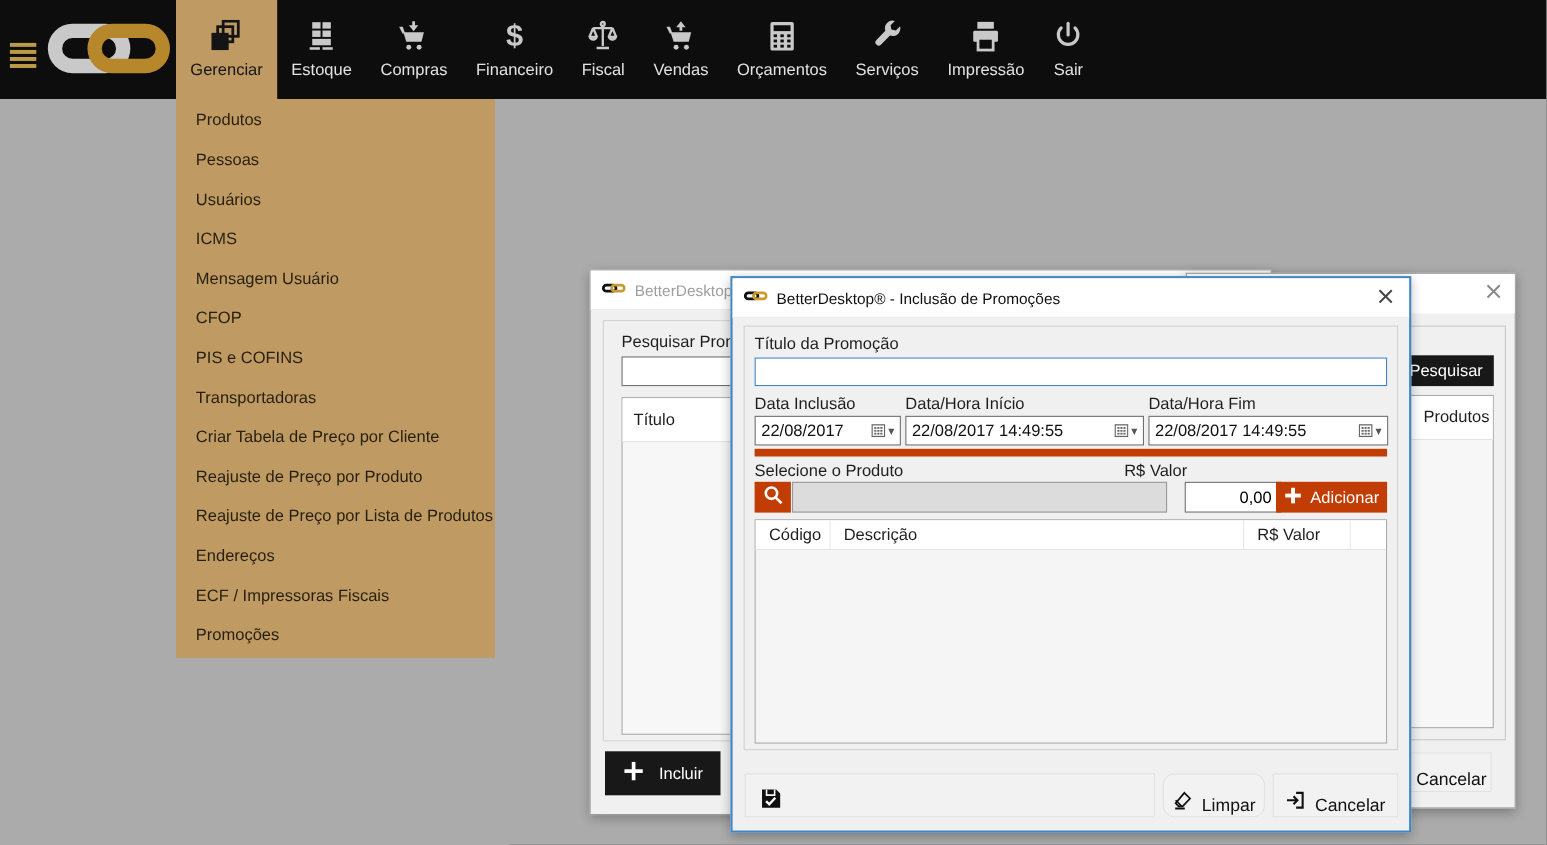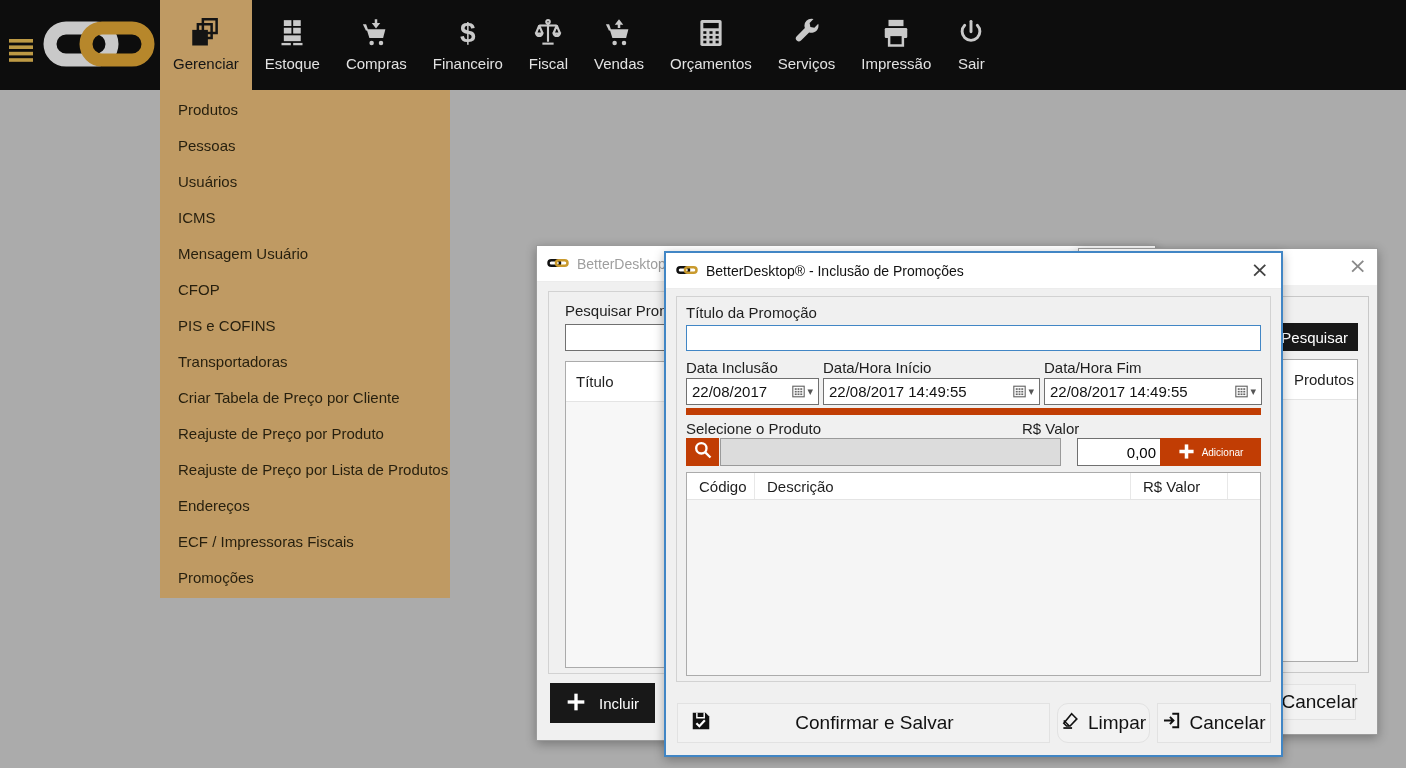--- a/index.html
+++ b/index.html
@@ -35,25 +35,25 @@
   .dialog { left:664px; top:251px; width:619px; height:506px; border:2px solid #4186C5; z-index:10; }
   .d-group { left:10px; top:43px; width:595px; height:386px; }
   .abs { position:absolute; }
   .txt-input { border:1px solid #4186C5; background:#fff; font-size:15px; padding:0 6px; font-family:"Liberation Sans",sans-serif; }
   .datefield { background:#fff; border:1px solid #707070; display:flex; align-items:center; justify-content:space-between; padding:0 5px; font-size:15px; color:#111; cursor:pointer; }
   .df-ic { display:flex; align-items:center; gap:2px; color:#555; font-size:11px; }
   .orange-bar { background:#C13D04; }
   .search-btn { background:#C13D04; display:flex; align-items:center; justify-content:center; cursor:pointer; }
   .gray-input { background:#DCDCDC; border:1px solid #9A9A9A; font-size:15px; padding:0 6px; font-family:"Liberation Sans",sans-serif; }
   .val-input { background:#fff; border:1px solid #707070; text-align:right; font-size:15px; padding:0 8px; font-family:"Liberation Sans",sans-serif; }
-  .btn-orange { background:#C13D04; color:#fff; display:flex; align-items:center; justify-content:center; gap:7px; font-size:10px; cursor:pointer; border:none; }
+  .btn-orange { background:#C13D04; color:#fff; display:flex; align-items:center; justify-content:center; gap:7px; font-size:15px; cursor:pointer; border:none; }
   .grid { background:#F5F5F5; border:1px solid #ABABAB; }
   .grid-head { display:flex; height:27px; background:#FFFFFF; border-bottom:1px solid #E4E4E4; align-items:center; font-size:15px; color:#1E1E1E; }
   .gh-cell { height:100%; display:flex; align-items:center; padding-left:12px; border-right:1px solid #E8E8E8; cursor:pointer; }
-  .btn-light { background:#F2F2F2; border:1px solid #E2E2E2; display:flex; align-items:center; font-size:19px; color:#111; cursor:pointer; }
+  .btn-light { background:#F2F2F2; border:1px solid #E2E2E2; display:flex; align-items:flex-end; font-size:16px; color:#111; cursor:pointer; }
   .btn-dark { background:#181818; color:#FFFFFF; display:flex; align-items:center; font-size:15px; cursor:pointer; border:none; }
 
   
   .list-panel { background:#F7F7F7; border:1px solid #ABABAB; }
   .list-head { height:40px; background:#FFFFFF; border-bottom:1px solid #E4E4E4; position:relative; font-size:15px; color:#1E1E1E; }
   .list-head span { position:absolute; top:11px; cursor:pointer; }
 </style>
 </head>
 <body>
 
@@ -386,21 +386,20 @@
     </div>
 
     <button class="abs btn-light" style="left:11px; top:450px; width:373px; height:40px; padding:0 12px;">
       <span>
         <svg width="22" height="22" viewBox="0 0 24 24">
             <path d="M3 3 h14 l4 4 v14 H3 z" fill="#111"></path>
             <path d="M7.5 3 v5.5 h8 V3" fill="none" stroke="#fff" stroke-width="1.6"></path>
             <path d="M7 14.5 l3.2 3.2 6-6.5" fill="none" stroke="#fff" stroke-width="2.4"></path>
           </svg>
       </span>
-      <span style="flex:1; text-align:center;">Confirmar e Salvar</span>
     </button>
     <button class="abs btn-light" style="left:391px; top:450px; width:93px; height:40px; justify-content:center; gap:8px;border-radius:11px;">
       <span>
         <svg width="19" height="19" viewBox="0 0 24 24">
             <path d="M13.5 3.5 l6.5 6.5 -8.5 9 H7 l-3.5-3.5 z" fill="none" stroke="#111" stroke-width="2"></path>
             <path d="M3.5 12 l7 7" stroke="#111" stroke-width="2"></path>
             <path d="M3 21.5 h11" stroke="#111" stroke-width="2.2"></path>
           </svg>
       </span>
       <span>Limpar</span>

